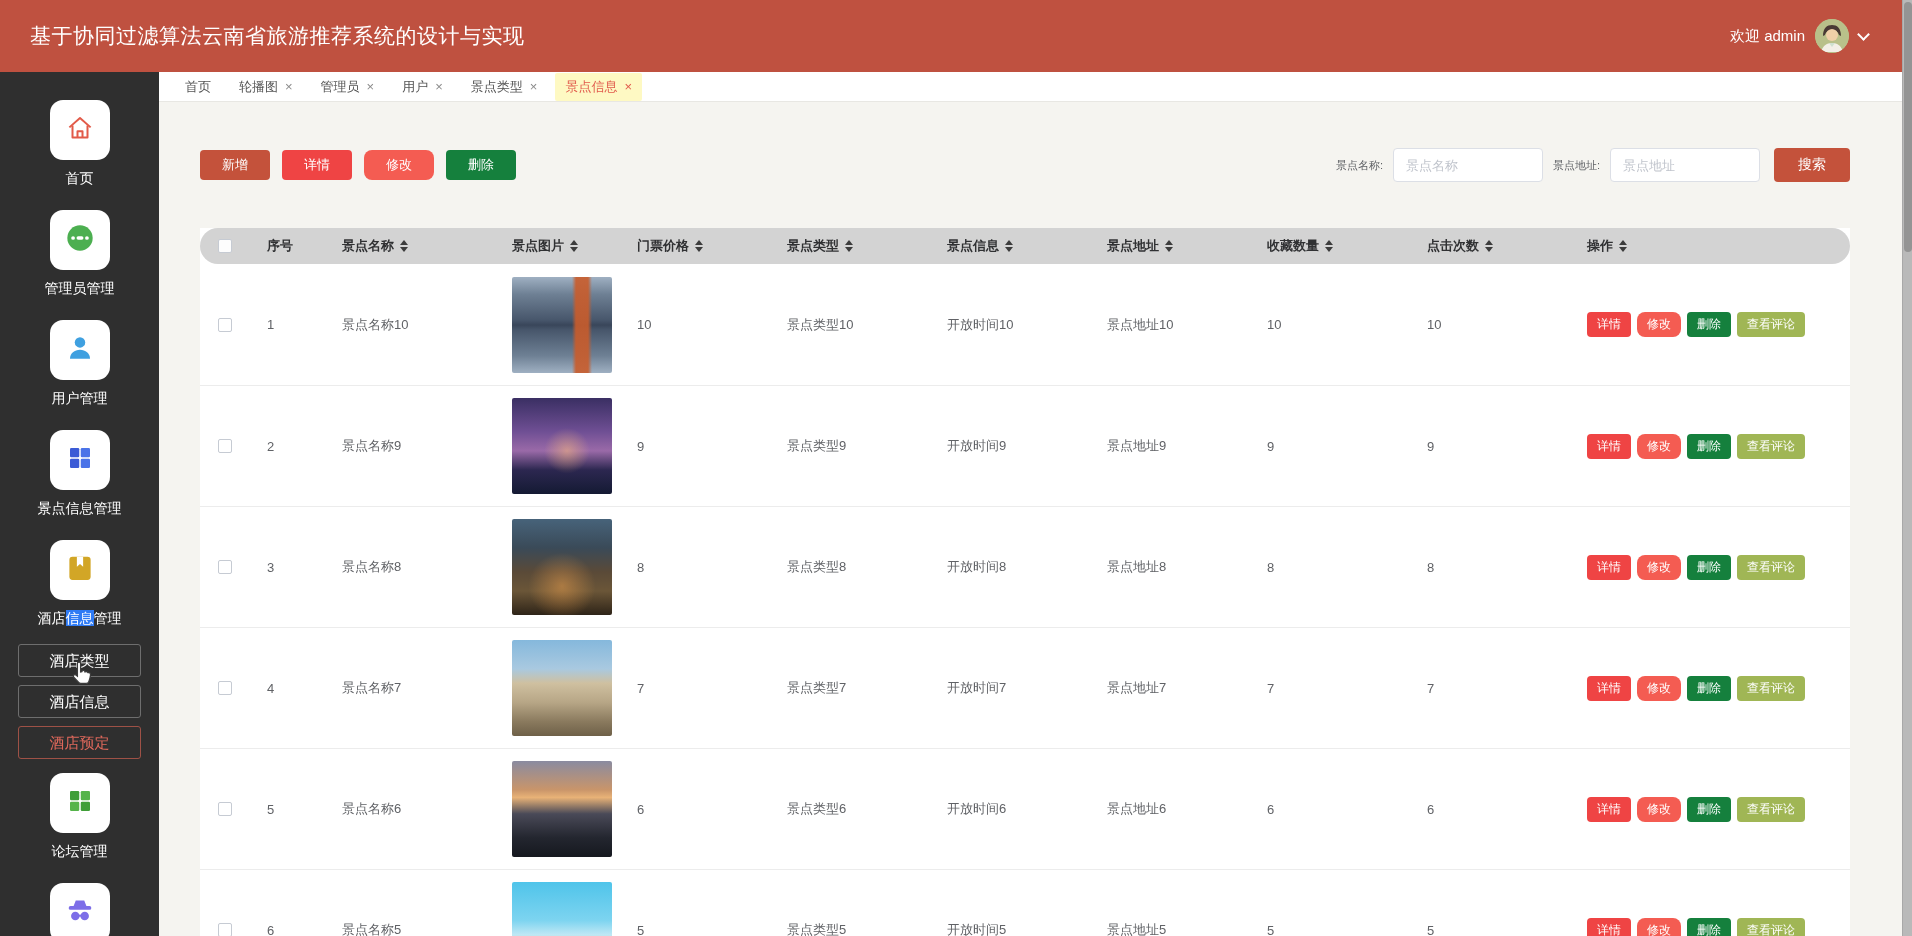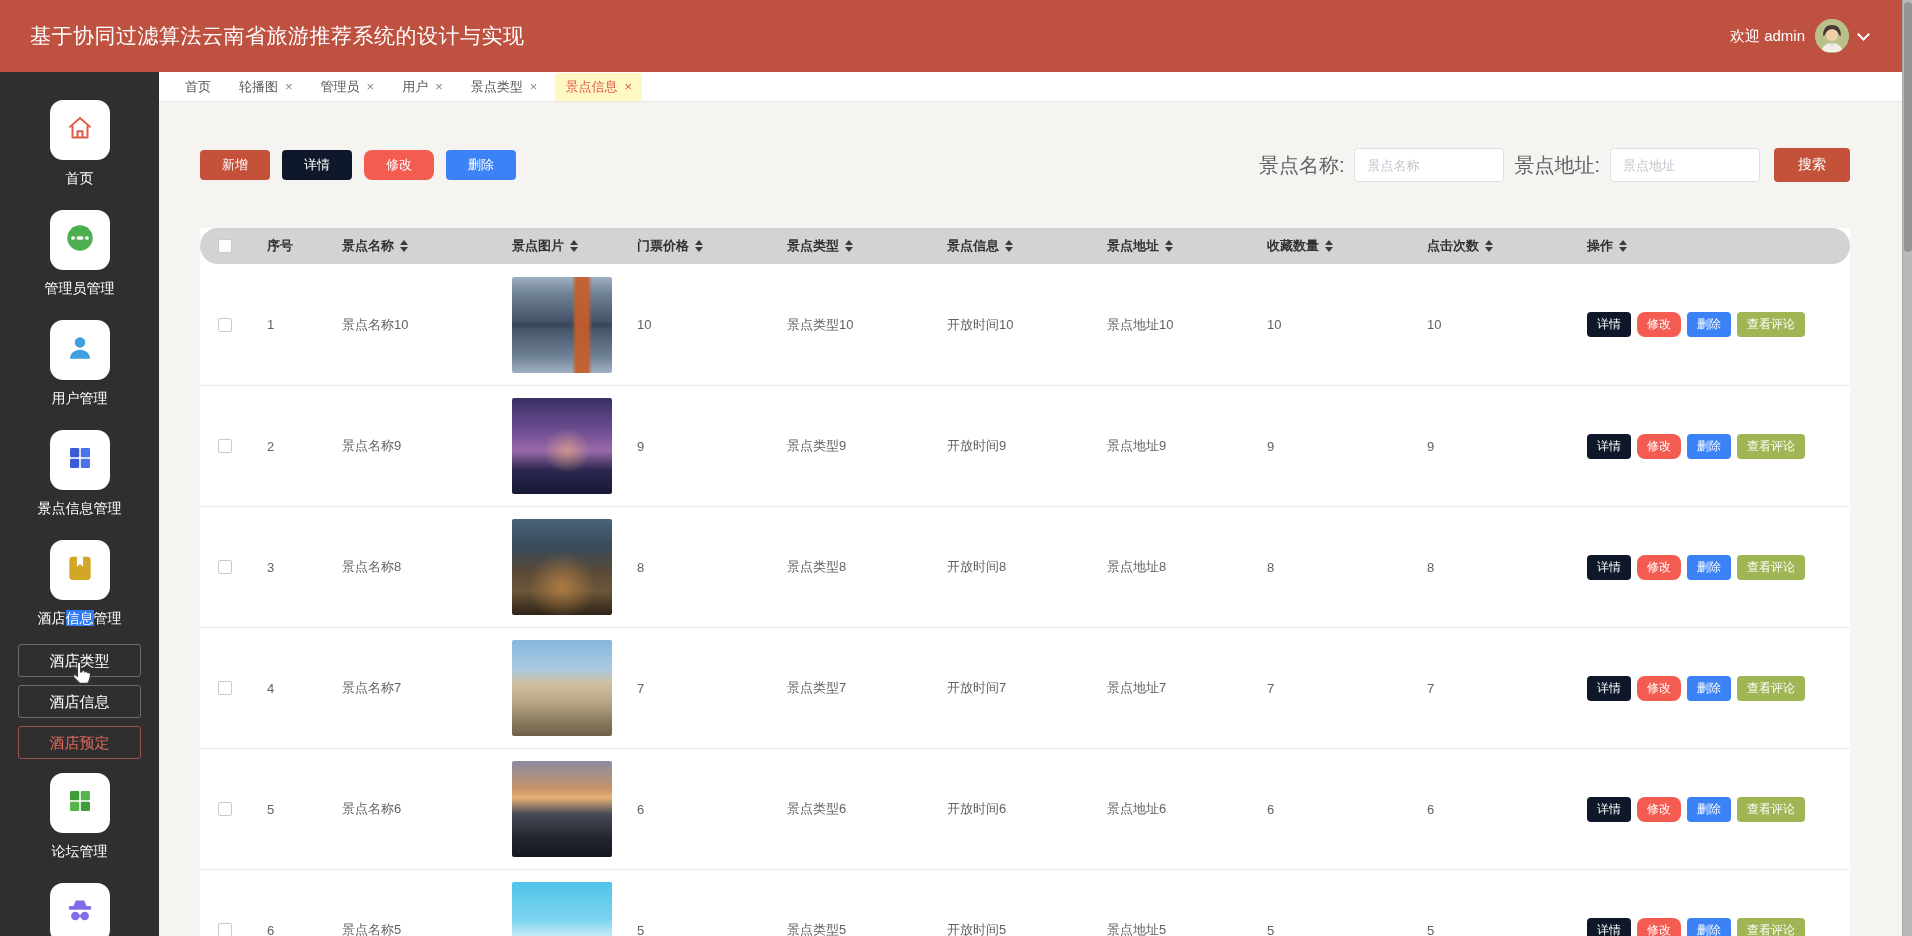--- a/index.html
+++ b/index.html
@@ -36,26 +36,26 @@
   .tab.active { background:#fef9c3; color:#e15a4c; }
   .tab.active .tab-close { color:#e15a4c; }
 
   .content { padding:46px 52px 0 41px; height:834px; overflow:hidden; }
 
   
   .toolbar { width:1650px; display:flex; align-items:center; justify-content:space-between; margin-bottom:46px; }
   .btn-group { display:flex; gap:12px; }
   .btn { height:30px; padding:0 22px; border:none; border-radius:4px; color:#fff; font-size:13px; cursor:pointer; font-family:inherit; }
   .btn.primary { background:#c4523b; }
-  .btn.tan { background:#0f172a; }
+  .btn.tan { background:#ef4444; }
   .btn.coral { background:#f45c52;border-radius:8px; }
-  .btn.mauve { background:#3b82f6; }
+  .btn.mauve { background:#15803d; }
   .btn.olive { background:#a0b655; }
   .search-group { display:flex; align-items:center; gap:10px; }
-  .search-label { font-size:20px; color:#606266; }
+  .search-label { font-size:11px; color:#606266; }
   .search-input { width:150px; height:34px; border:1px solid #dcdfe6; border-radius:4px; padding:0 12px; font-size:13px; color:#606266; background:#fff; font-family:inherit; outline:none; }
   .search-input::placeholder { color:#c0c4cc; }
   .btn.search { height:34px; padding:0 24px; font-size:14px; margin-left:4px; }
 
   
   .table { width:1650px; background:#fff; }
   .grid-row { display:grid; grid-template-columns:55px 75px 170px 125px 150px 160px 160px 160px 160px 160px 1fr; align-items:center; }
   .thead { height:36px; background:#d3d3d3; border-radius:18px; }
   .th { font-size:13px; font-weight:700; color:#303133; padding-left:12px; display:flex; align-items:center; gap:6px; white-space:nowrap; }
   .sort { display:inline-flex; flex-direction:column; gap:2px; cursor:pointer; }

